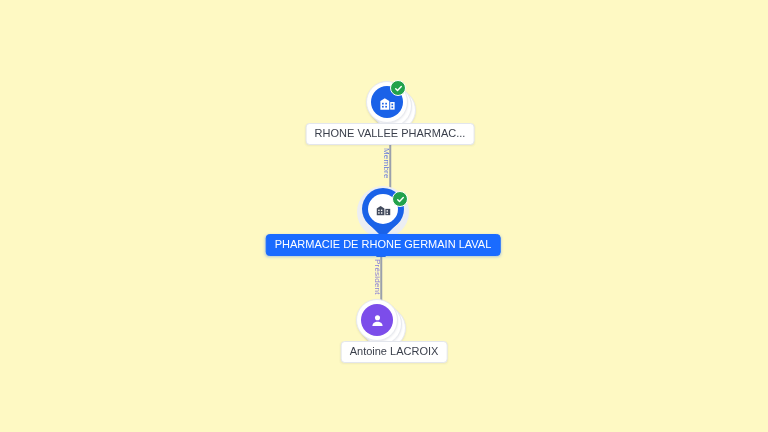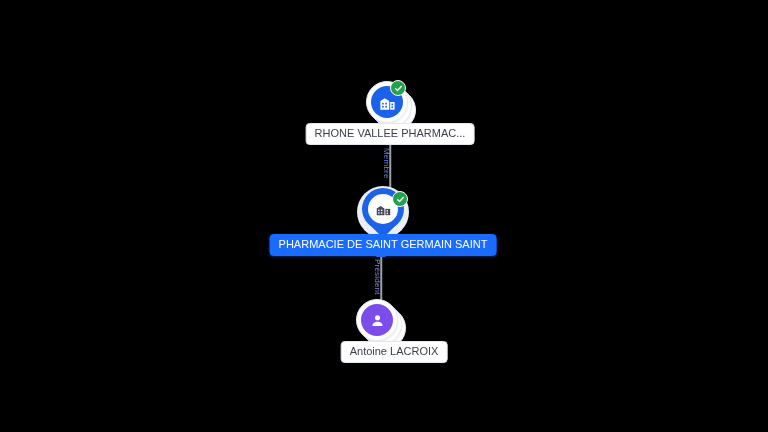--- a/index.html
+++ b/index.html
@@ -12,21 +12,21 @@
     overflow: hidden;
     background: #fafbfe;
     font-family: "Liberation Sans", sans-serif;
     -webkit-font-smoothing: antialiased;
   }
 
   #graph-canvas {
     position: relative;
     width: 768px;
     height: 432px;
-    background: #000000;
+    background: #fef9c3;
   }
 
   
   .node {
     position: absolute;
     width: 0;
     height: 0;
   }
 
   
@@ -232,21 +232,21 @@
           <rect x="16.3" y="13.0" width="2" height="2" fill="#ffffff"></rect>
           <rect x="16.3" y="16.6" width="2" height="2" fill="#ffffff"></rect>
         </svg>
       </div>
     </div>
     <div class="badge-check" style="left:9px; top:-21px;">
       <svg width="9" height="9" viewBox="0 0 12 12" aria-hidden="true">
         <path d="M2.3 6.2 L4.7 8.6 L9.7 3.4" stroke="#ffffff" stroke-width="1.9" fill="none" stroke-linecap="round" stroke-linejoin="round"></path>
       </svg>
     </div>
-    <div class="node-label selected" style="left:0px; top:22px;">PHARMACIE DE SAINT GERMAIN SAINT</div>
+    <div class="node-label selected" style="left:0px; top:22px;">PHARMACIE DE RHONE GERMAIN LAVAL</div>
   </div>
 
   <div class="node" style="left:380px; top:323px;">
     <div class="stack">
       <div class="card c3"></div>
       <div class="card c2"></div>
       <div class="card c1">
         <div class="disc purple">
           <svg width="17" height="17" viewBox="0 0 24 24" aria-hidden="true">
             <circle cx="12" cy="8.2" r="3.6" fill="#ffffff"></circle>

